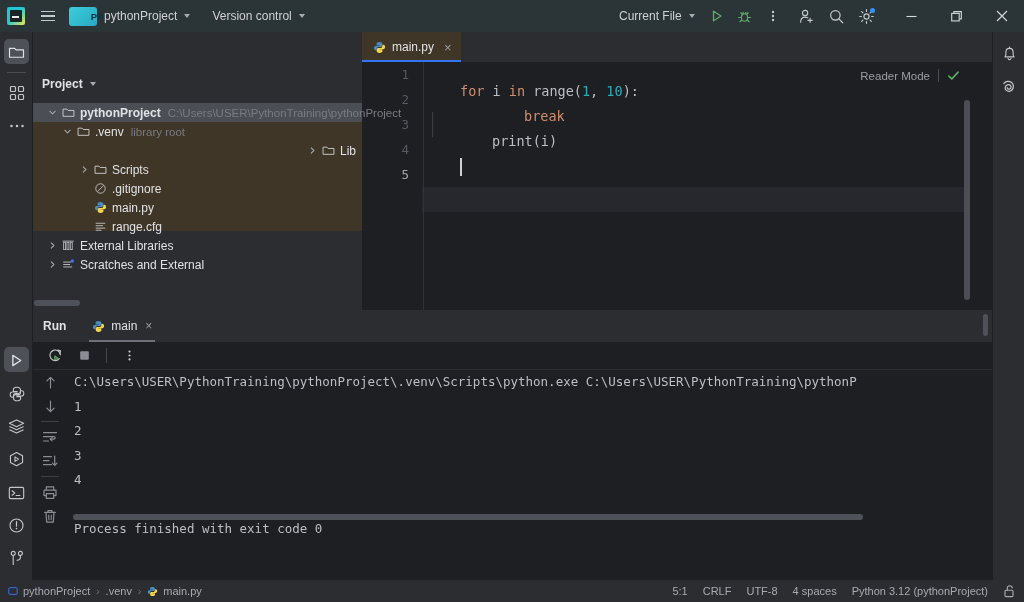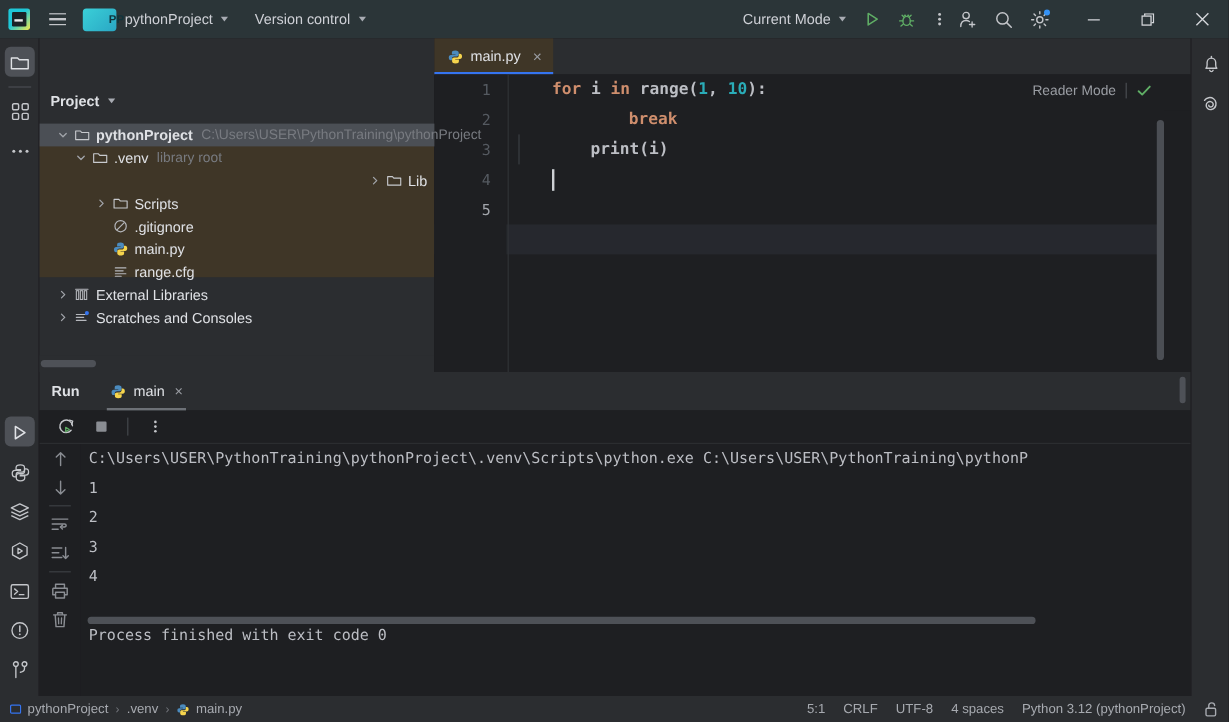--- a/index.html
+++ b/index.html
@@ -116,21 +116,21 @@
   .tab .x { color:#9a9da3; font-size:13px; margin-left:4px; line-height:1; }
   .code-area { position:relative; height:248px; background:#1e1f22; overflow:hidden;}
   .gutter { position:absolute; left:0; top:0; width:60px; height:248px; background:#1e1f22; }
   .gline {
     height:25px; line-height:25px; text-align:right; padding-right:13px;
     color:#555a61; font-size:12.5px; font-family:"DejaVu Sans Mono", monospace;
   }
   .gline.cur { color:#a2a5ab; }
   .gline-bg-cur { position:absolute; left:0; top:125px; width:630px; height:25px; background:#26282e; }
   .vsplit { position:absolute; left:61px; top:0; width:1px; height:248px; background:#303236; }
-  .codelines { position:absolute; left:62px; top:0; width:568px;font-weight:bold; }
+  .codelines { position:absolute; left:62px; top:17px; width:568px; }
   .cline {
     height:25px; line-height:25px; font-family:"DejaVu Sans Mono", monospace;
     font-size:13.5px; white-space:pre; padding-left:36px; color:#bcbec4; position:relative;
   }
   .kw { color:#cf8e6d; }
   .num { color:#2aacb8; }
   .ident { color:#bcbec4; }
   .caret {
     position:absolute; width:2px; height:18px; background:#cdd0d4; top:4px; left:36px;
   }
@@ -205,21 +205,21 @@
         <span class="caret-d"></span>
       </div>
       <div class="tb-item" style="margin-left:8px;">
         <span>Version control</span>
         <span class="caret-d"></span>
       </div>
     </div>
 
     <div class="tb-center">
       <div class="tb-item">
-        <span>Current Mode</span>
+        <span>Current File</span>
         <span class="caret-d"></span>
       </div>
       <div class="ic-btn">
         <svg width="14" height="14" viewBox="0 0 14 14">
           <path d="M3.5 2.2 L11 7 L3.5 11.8 Z" fill="none" stroke="#5fad65" stroke-width="1.3" stroke-linejoin="round"></path>
         </svg>
       </div>
       <div class="ic-btn">
         <svg width="15" height="15" viewBox="0 0 16 16">
           <ellipse cx="8" cy="9" rx="3.3" ry="4" fill="none" stroke="#5fad65" stroke-width="1.2"></ellipse>
@@ -476,21 +476,21 @@
             <svg width="9" height="9" viewBox="0 0 10 10">
               <path d="M3.6 2 L6.6 5 L3.6 8" fill="none" stroke="#a2a5ab" stroke-width="1.2" stroke-linecap="round" stroke-linejoin="round"></path>
             </svg>
           </span>
           <span class="folder-ic" style="display: flex; align-items: center; margin-left: 3px;">
             <svg width="13" height="13" viewBox="0 0 16 16">
               <path d="M2 5 L11 5 M2 8 L9.5 8 M2 11 L12 11" stroke="#b6b8bd" stroke-width="1.2" stroke-linecap="round"></path>
               <circle cx="12.8" cy="3.6" r="2.1" fill="#3574f0"></circle>
             </svg>
           </span>
-          <span class="tlabel">Scratches and Consoles</span>
+          <span class="tlabel">Scratches and External</span>
         </div>
       </div>
   </div>
   <div class="proj-hscroll">
     <div class="thumb"></div>
   </div>
 
   <div class="editor-wrap">
     <div class="tabbar">
       <div class="tab active">

